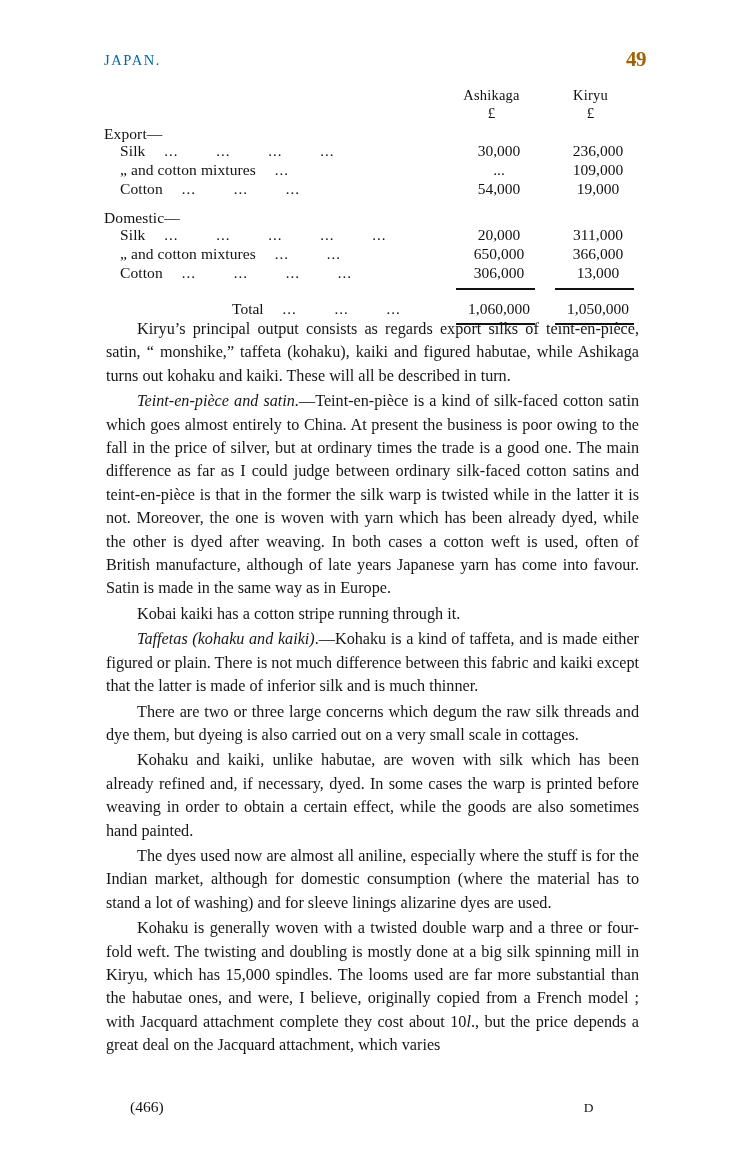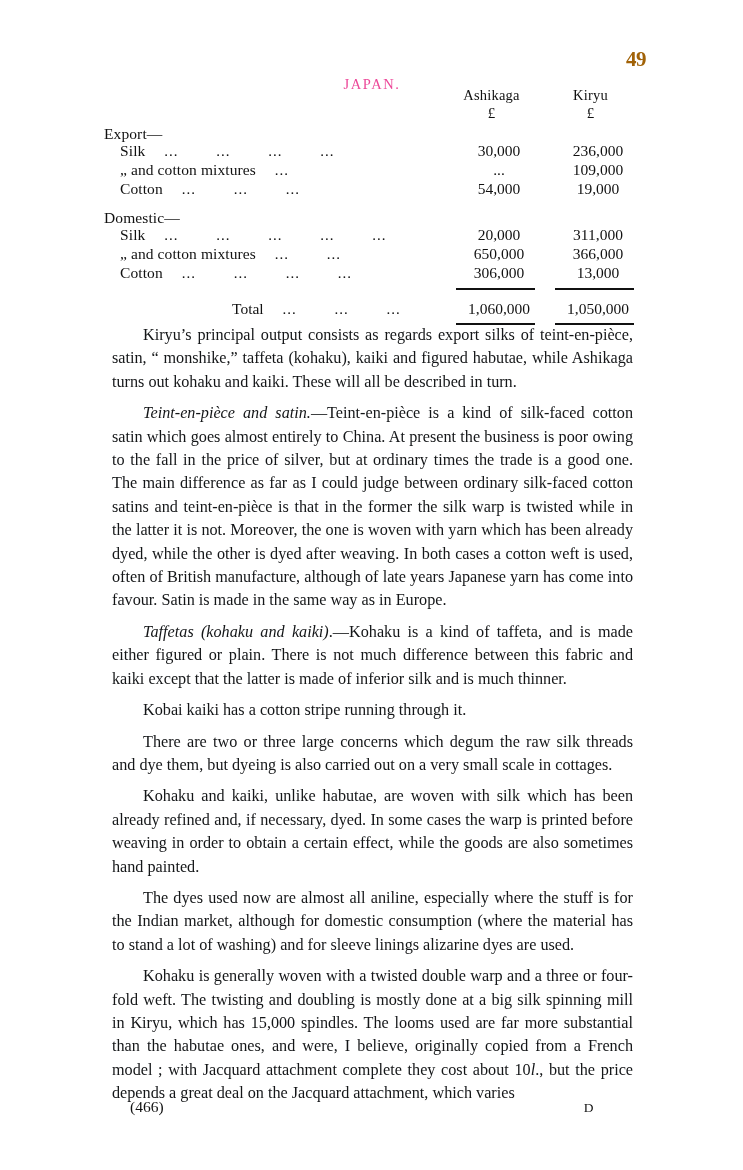--- a/index.html
+++ b/index.html
@@ -29,27 +29,26 @@
     position: absolute;
     left: 104px;
     top: 52px;
     width: 536px;
     height: 22px;
   }
   .running-head .head-title {
     position: absolute;
     left: 0;
     right: 0;
-    text-align: center;
+    text-align: left;
     font-size: 14.5px;
     letter-spacing: 1.6px;
     font-variant: small-caps;
     text-transform: uppercase;
-    color: #ec4899;
-    margin-top: 24px;
+    color: #0369a1;
   }
   .running-head .folio {
     position: absolute;
     right: -6px;
     top: -5px;
     font-size: 21px;
     font-weight: bold;
     color: #a16207;
     letter-spacing: -0.5px;
   }
@@ -147,21 +146,21 @@
     left: 104px;
     top: 316px;
     width: 537px;
     font-size: 16.2px;
     line-height: 23.4px;
     text-align: justify;
     text-justify: inter-word;
     color: #141618;
   }
   .body-text p {
-    margin: 8px;
+    margin: 2px;
     text-indent: 31px;
     hyphens: none;
   }
   .body-text em {
     font-style: italic;
   }
   .body-text .lval { font-style: italic; }
 
   
   .footer {
@@ -281,22 +280,22 @@
               <div class="rule rule-bot"></div>
             </td>
           </tr>
         </tbody>
     </table>
   </div>
 
   <div class="body-text" id="body-text">
       <p>Kiryu’s principal output consists as regards export silks of teint-en-pièce, satin, “ monshike,” taffeta (kohaku), kaiki and figured habutae, while Ashikaga turns out kohaku and kaiki. These will all be described in turn.</p>
       <p><em>Teint-en-pièce and satin.</em>—Teint-en-pièce is a kind of silk-faced cotton satin which goes almost entirely to China.   At present the business is poor owing to the fall in the price of silver, but at ordinary times the trade is a good one.   The main difference as far as I could judge between ordinary silk-faced cotton satins and teint-en-pièce is that in the former the silk warp is twisted while in the latter it is not.   Moreover, the one is woven with yarn which has been already dyed, while the other is dyed after weaving.   In both cases a cotton weft is used, often of British manufacture, although of late years Japanese yarn has come into favour.   Satin is made in the same way as in Europe.</p>
+      <p>Kobai kaiki has a cotton stripe running through it.</p>
       <p><em>Taffetas (kohaku and kaiki)</em>.—Kohaku is a kind of taffeta, and is made either figured or plain.   There is not much difference between this fabric and kaiki except that the latter is made of inferior silk and is much thinner.</p>
-      <p>Kobai kaiki has a cotton stripe running through it.</p>
       <p>There are two or three large concerns which degum the raw silk threads and dye them, but dyeing is also carried out on a very small scale in cottages.</p>
       <p>Kohaku and kaiki, unlike habutae, are woven with silk which has been already refined and, if necessary, dyed.   In some cases the warp is printed before weaving in order to obtain a certain effect, while the goods are also sometimes hand painted.</p>
       <p>The dyes used now are almost all aniline, especially where the stuff is for the Indian market, although for domestic consumption (where the material has to stand a lot of washing) and for sleeve linings alizarine dyes are used.</p>
       <p>Kohaku is generally woven with a twisted double warp and a three or four-fold weft.   The twisting and doubling is mostly done at a big silk spinning mill in Kiryu, which has 15,000 spindles. The looms used are far more substantial than the habutae ones, and were, I believe, originally copied from a French model ; with Jacquard attachment complete they cost about 10<span class="lval">l</span>., but the price depends a great deal on the Jacquard attachment, which varies</p>
     </div>
 
   <div class="footer">
     <span class="signature-left">(466)</span>
     <span class="signature-right">D</span>
   </div>

